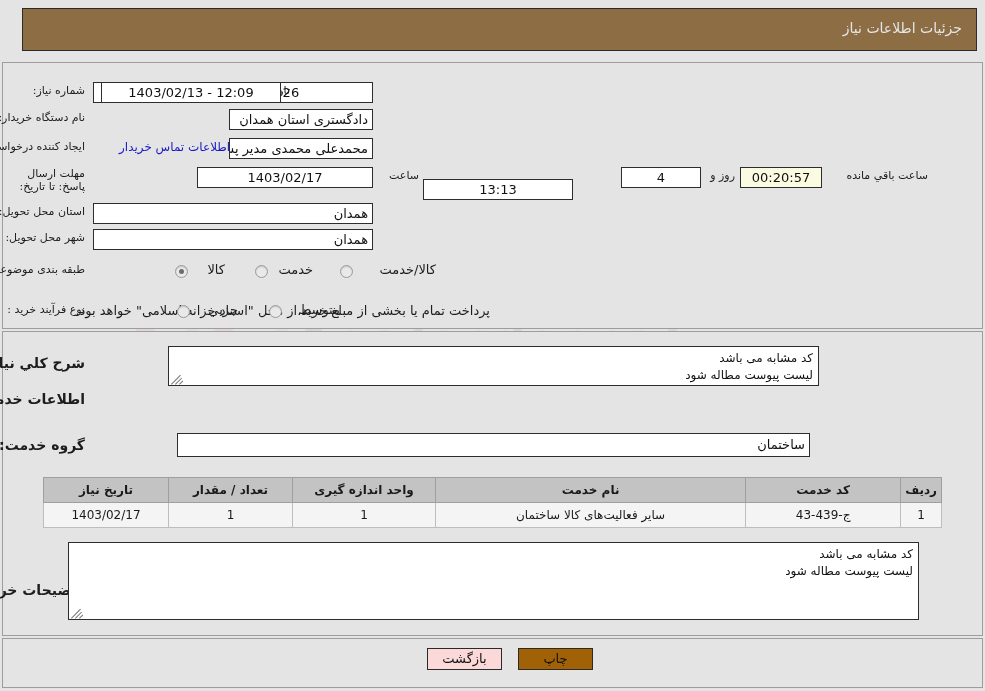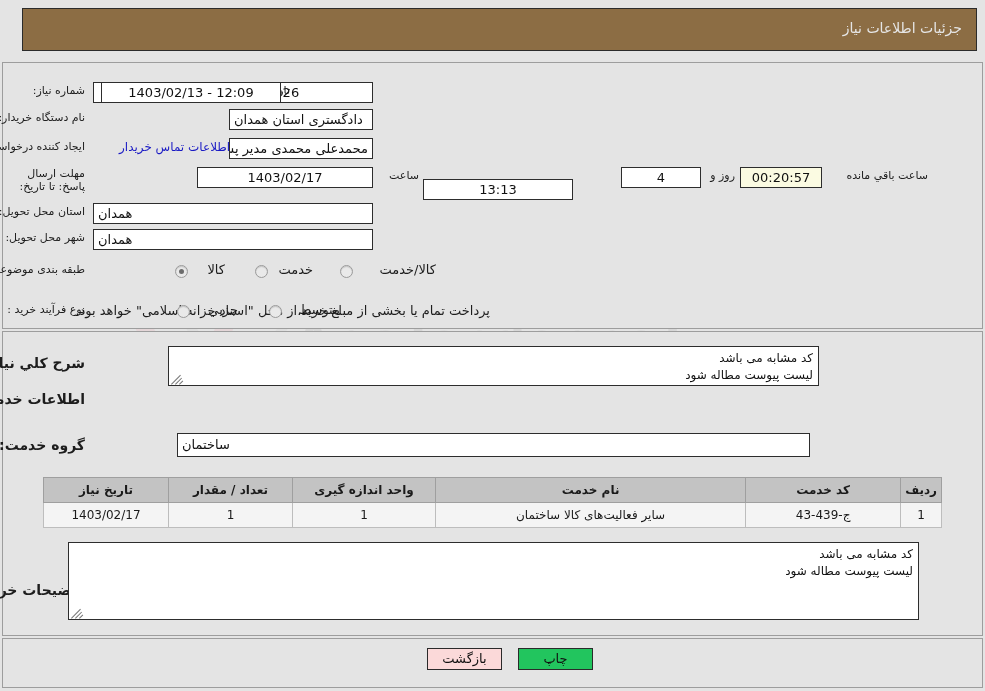--- a/index.html
+++ b/index.html
@@ -94,21 +94,21 @@
     font-size: 13px;
     color: #111;
     padding: 0 4px;
     height: 21px;
     line-height: 19px;
     z-index: 4;
     overflow: hidden;
     white-space: nowrap;
   }
   .fld.num   { text-align: center; direction: ltr; }
-  .fld.rtl   { text-align: left; }
+  .fld.rtl   { text-align: right; }
   .fld.yellow{ background: #fbfbe2; }
   .link {
     position: absolute;
     font-size: 12px;
     color: #1919c4;
     cursor: pointer;
     z-index: 5;
     white-space: nowrap;
   }
   .note {
@@ -207,21 +207,21 @@
     position: absolute;
     height: 22px;
     border: 1px solid #2a2a2a;
     font-size: 13px;
     line-height: 20px;
     text-align: center;
     color: #111;
     cursor: pointer;
     z-index: 5;
   }
-  .btn-print { background: #22c55e; }
+  .btn-print { background: #a16207; }
   .btn-back  { background: #fbd9d9; }
 </style>
 </head>
 <body>
 
 <div id="page">
 
   <div class="watermark">
     <svg class="wm-shield" viewBox="0 0 125 150">
       <path d="M62 4 L118 26 L118 78 C118 112 95 134 62 146 C29 134 6 112 6 78 L6 26 Z" fill="none" stroke="#cfcfcf" stroke-width="9"></path>

